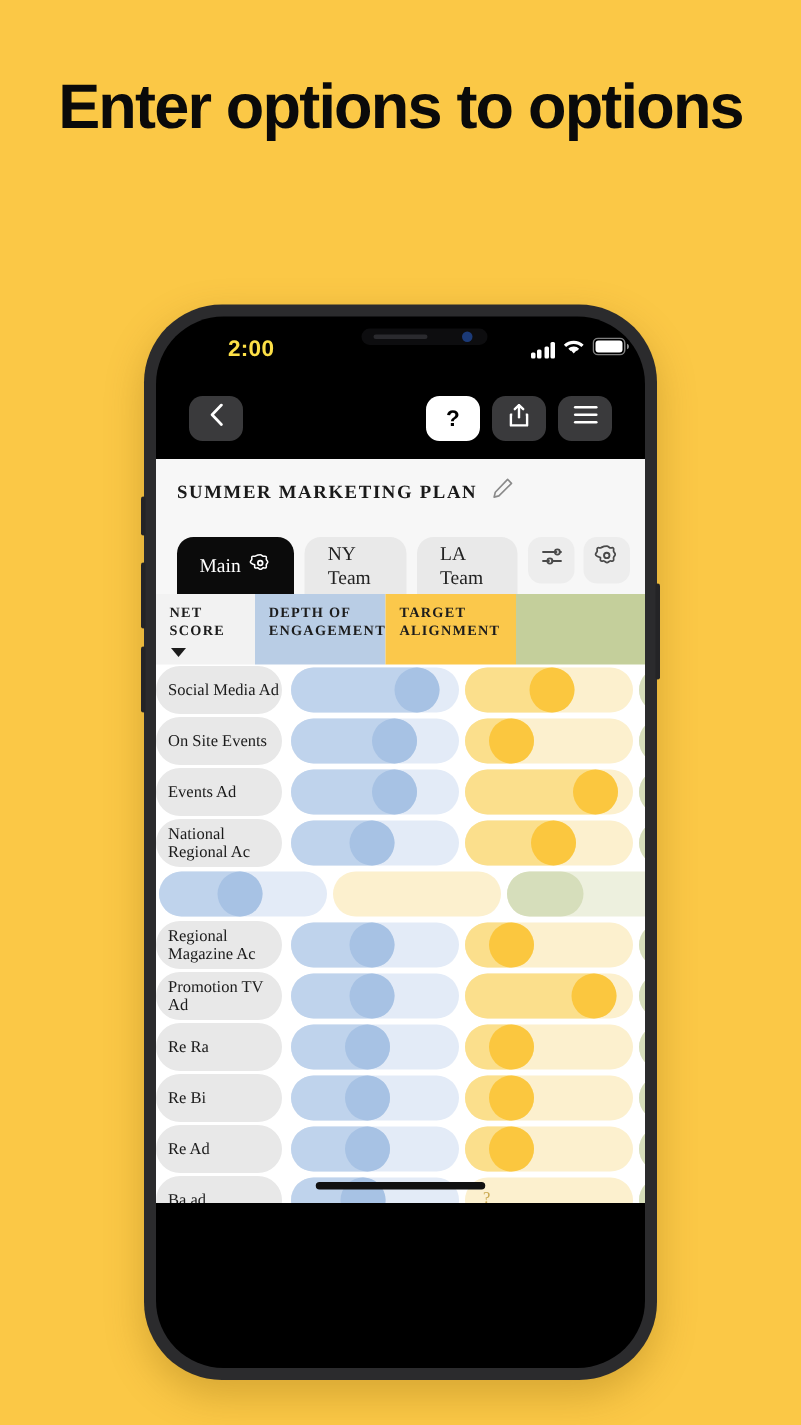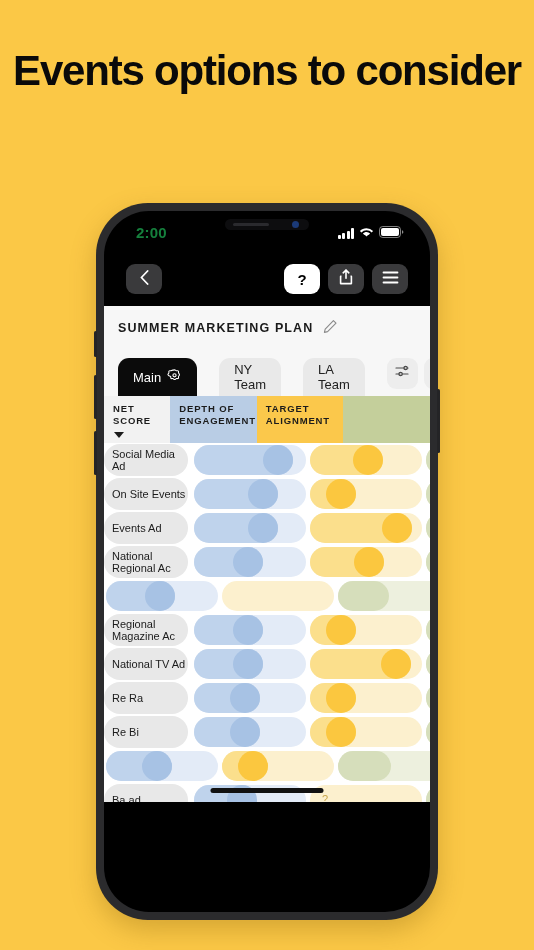--- a/index.html
+++ b/index.html
@@ -36,22 +36,22 @@
     position: relative;
   }
   .side-btn { position: absolute; background: #242426; border-radius: 2px; }
   .sb-left1 { left: -2px; top: 128px; width: 3px; height: 26px; }
   .sb-left2 { left: -2px; top: 172px; width: 3px; height: 44px; }
   .sb-left3 { left: -2px; top: 228px; width: 3px; height: 44px; }
   .sb-right { right: -2px; top: 186px; width: 3px; height: 64px; }
 
   
   #statusbar {
-    position: absolute; top: 0; left: 0; width: 100%; height: 47px;
-    color: #15803d;
+    position: absolute; top: 0; left: 16px; width: 100%; height: 47px;
+    color: #fde047;
   }
   #clock {
     position: absolute; left: 32px; top: 13px;
     font-size: 15px; font-weight: bold; letter-spacing: .2px;
   }
   #dyn-island {
     position: absolute; left: 50%; transform: translateX(-50%);
     top: 8px; width: 84px; height: 11px;
     background: #0d0d0f; border-radius: 8px;
   }
@@ -76,34 +76,35 @@
   #help-btn { right: 110px; background: #fff; color: #000; font-size:15px; font-weight:bold;}
   #share-btn { right: 66px; }
   #menu-btn { right: 22px; }
 
   
   #screen {
     position: absolute; top: 95px; left: 0;
     width: 100%; height: 496px;
     background: #fff;
     overflow: hidden;
+    font-family: Liberation Serif, serif;
   }
 
   #doc-title-row {
     height: 44px; display: flex; align-items: center;
     padding-left: 14px; gap: 10px;
     background: #F7F7F7;
   }
   #doc-title {
     font-size: 12.5px; font-weight: bold; letter-spacing: 1.1px; color: #1A1A1A;
   }
 
   #tabbar {
     height: 46px; background: #F7F7F7;
-    display: flex; align-items: flex-end; padding: 0 10px 0 14px; gap: 22px;
+    display: flex; align-items: flex-end; padding: 0 10px 0 14px; gap: 7px;
     position: relative;
   }
   .tab {
     height: 38px; border-radius: 11px 11px 0 0;
     display: flex; align-items: center; justify-content: center;
     gap: 6px; padding: 0 15px;
     font-size: 13px; color: #222; background: #E9E9E9;
   }
   .tab.active { background: #0B0B0B; color: #fff; }
   #tab-tools { margin-left: auto; display: flex; gap: 6px; align-self: center; }
@@ -200,21 +201,21 @@
   }
 
   #home-indicator {
     position: absolute; bottom: 9px; left: 50%; transform: translateX(-50%);
     width: 113px; height: 5px; border-radius: 3px; background: #111;
   }
 </style>
 </head>
 <body>
 
-<div id="headline">Events options to consider</div>
+<div id="headline">Enter options to options</div>
 
 <div id="phone">
   <div class="side-btn sb-left1"></div>
   <div class="side-btn sb-left2"></div>
   <div class="side-btn sb-left3"></div>
   <div class="side-btn sb-right"></div>
 
   <div id="phone-inner">
 
     <div id="statusbar">
@@ -460,21 +461,21 @@
                 <div class="knob" style="left:18px"></div>
               </div>
               <div class="cell c-green">
                 <div class="track"></div>
                 <div class="fill" style="width:55px"></div>
               </div>
             </div>
             <div class="trow">
               <div class="label-cell">
                 <div class="label-pill"></div>
-                <div class="label-txt">National TV Ad</div>
+                <div class="label-txt">Promotion TV Ad</div>
               </div>
               <div class="cell c-blue">
                 <div class="track"></div>
                 <div class="fill" style="width:69px"></div>
                 <div class="knob" style="left:41px"></div>
               </div>
               <div class="cell c-yellow">
                 <div class="track"></div>
                 <div class="fill" style="width:101px"></div>
                 <div class="knob" style="left:73px"></div>
@@ -518,20 +519,24 @@
                 <div class="track"></div>
                 <div class="fill" style="width:46px"></div>
                 <div class="knob" style="left:18px"></div>
               </div>
               <div class="cell c-green">
                 <div class="track"></div>
                 <div class="fill" style="width:53px"></div>
               </div>
             </div>
             <div class="trow">
+              <div class="label-cell">
+                <div class="label-pill"></div>
+                <div class="label-txt">Re Ad</div>
+              </div>
               <div class="cell c-blue">
                 <div class="track"></div>
                 <div class="fill" style="width:66px"></div>
                 <div class="knob" style="left:38px"></div>
               </div>
               <div class="cell c-yellow">
                 <div class="track"></div>
                 <div class="fill" style="width:46px"></div>
                 <div class="knob" style="left:18px"></div>
               </div>

